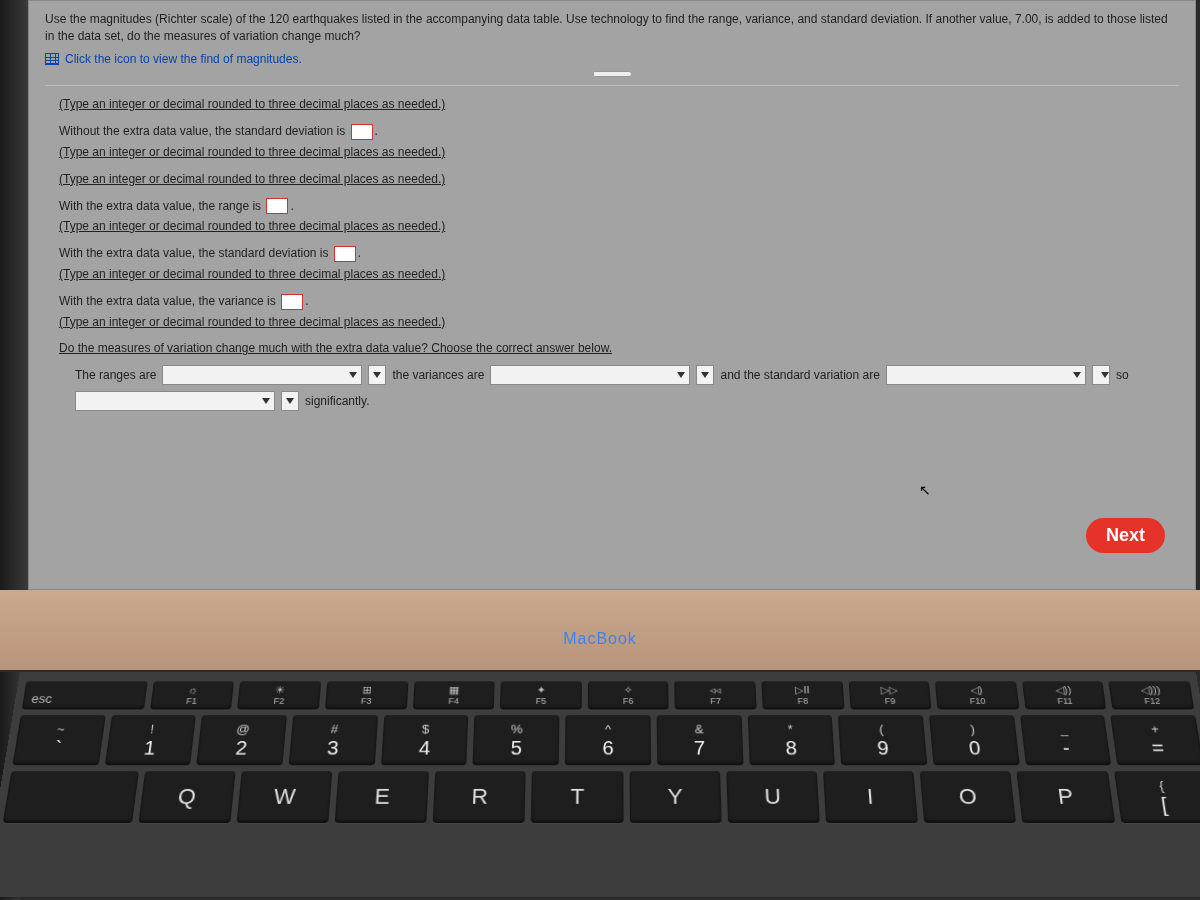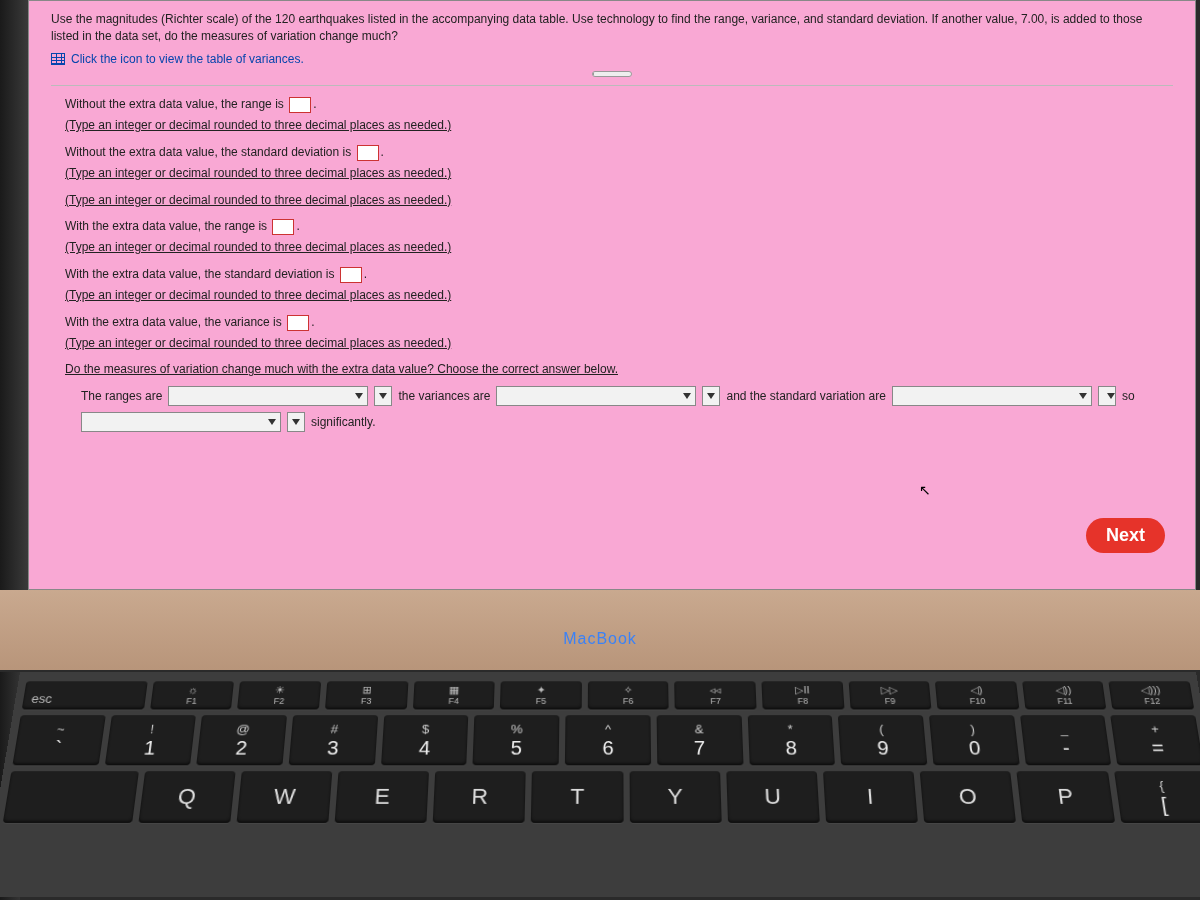--- a/index.html
+++ b/index.html
@@ -10,23 +10,23 @@
     height: 900px;
     overflow: hidden;
     position: relative;
   }
   .screen {
     position: absolute;
     top: 0;
     left: 28px;
     right: 4px;
     height: 590px;
-    background: #f9a8d4;
+    background: #a3a3a3;
     border: 1px solid #888;
-    padding: 10px 22px;
+    padding: 10px 16px;
     font-size: 12px;
     color: #222;
     line-height: 1.4;
     perspective: 800px;
   }
   .question-header {
     margin-bottom: 6px;
   }
   .table-link {
     display: flex;
@@ -202,32 +202,28 @@
 </style>
 </head>
 <body>
 
 <div class="bezel"></div>
 
 <div class="screen">
   <div class="question-header">Use the magnitudes (Richter scale) of the 120 earthquakes listed in the accompanying data table. Use technology to find the range, variance, and standard deviation. If another value, 7.00, is added to those listed in the data set, do the measures of variation change much?</div>
   <div class="table-link">
     <span class="table-icon"></span>
-    <span>Click the icon to view the table of variances.</span>
+    <span>Click the icon to view the find of magnitudes.</span>
   </div>
 
   <div class="drag-handle"></div>
   <hr class="sep">
 
   <div class="answer-area">
 
-    <div class="stmt">
-      <span>Without the extra data value, the range is</span>
-      <span class="blank"></span>.
-    </div>
     <div class="hint">(Type an integer or decimal rounded to three decimal places as needed.)</div>
 
     <div class="stmt">
       <span>Without the extra data value, the standard deviation is</span>
       <span class="blank"></span>.
     </div>
     <div class="hint">(Type an integer or decimal rounded to three decimal places as needed.)</div>
 
     <div class="hint">(Type an integer or decimal rounded to three decimal places as needed.)</div>
 

